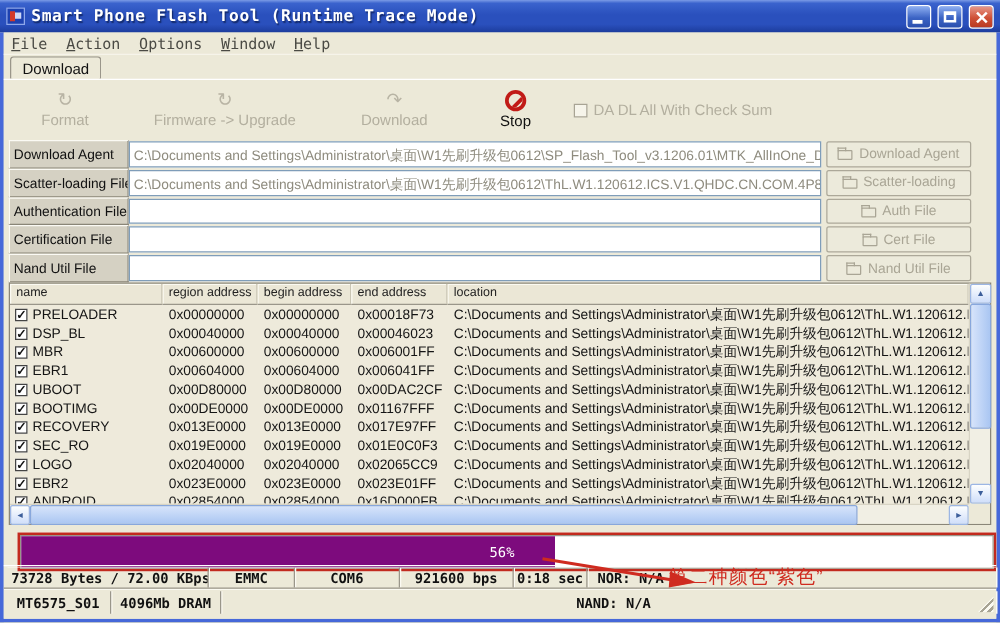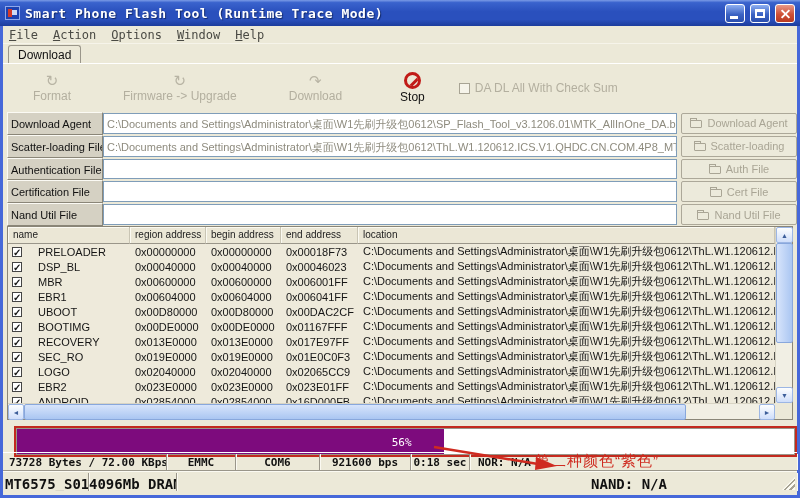--- a/index.html
+++ b/index.html
@@ -41,42 +41,42 @@
   .tbtn{display:flex;flex-direction:column;align-items:center;gap:1px;color:#b3af9f;font-size:12px;white-space:nowrap}
   .tico{font-size:15px;line-height:15px;color:#b8b4a4}
   .sp1{width:52px}.sp2{width:52px}.sp3{width:58px}.sp4{width:34px}
   .tbtn.enabled{color:#111}
   .stopico{width:17px;height:17px;border:3px solid #c11b17;border-radius:50%;position:relative;overflow:hidden}
   .stopico::after{content:"";position:absolute;left:-2px;top:4.5px;width:20px;height:2.5px;background:#c11b17;transform:rotate(-45deg)}
   .tchk{display:flex;align-items:center;gap:5px;color:#b3af9f;font-size:12px}
   .cbx{width:11px;height:11px;border:1px solid #a8a494;background:#f6f4ea;display:inline-block}
 
   
-  .filepanel{position:absolute;left:4px;right:0;top:86px;height:114px;
+  .filepanel{position:absolute;left:4px;right:20px;top:86px;height:114px;
     display:grid;grid-template-columns:96px 1fr 120px;grid-auto-rows:22.8px}
   .flabel{background:#d5d1c3;border:1px solid;border-color:#fbfaf4 #8a8678 #8a8678 #fbfaf4;
     font-size:11px;color:#111;padding:5px 1px 0 3px;white-space:nowrap;overflow:hidden}
   .tin{border:1px solid #7f9db9;background:#fff;margin:1px 0;font-size:11px;color:#8e8b7e;
     padding:3px 3px 0;white-space:nowrap;overflow:hidden}
   .fbtn{margin:1px 0 1px 4px;border:1px solid #aca899;border-radius:2px;background:#eceadb;
     color:#a9a595;font-size:11px;display:flex;align-items:center;justify-content:center;gap:5px;white-space:nowrap}
   .folderico{width:12px;height:8px;border:1px solid #a9a595;border-radius:1px;position:relative;margin-top:2px}
   .folderico::before{content:"";position:absolute;left:-1px;top:-3px;width:5px;height:2px;border:1px solid #a9a595;border-bottom:none}
 
   
   .tablewrap{position:absolute;left:4px;width:786px;top:200px;height:194px;border:1px solid #8a8678;background:#eeeadb}
   .tbl{position:absolute;left:0;right:17px;top:0;bottom:16px;overflow:hidden}
   .thead,.trow{display:grid;grid-template-columns:122px 76px 75px 77px 1fr}
   .thead{height:17px}
   .th{background:#ebe7d6;border-right:1px solid #c9c5b4;border-bottom:1px solid #9a968a;
     box-shadow:inset 1px 1px 0 #fbfaf2;font-size:10px;color:#222;padding:2px 0 0 5px;white-space:nowrap;overflow:hidden}
   .tbody{position:absolute;left:0;right:0;top:17px;bottom:0;overflow:hidden}
   .trow{height:15px;align-items:center}
   .td{font-size:11px;color:#151515;white-space:nowrap;overflow:hidden;padding-left:5px}
-  .td.name{display:flex;align-items:center;gap:16px;padding-left:4px}
+  .td.name{display:flex;align-items:center;gap:4px;padding-left:4px}
   .tcb{width:10px;height:10px;border:1px solid #444;background:#fff;flex:0 0 auto;
     font-size:10px;line-height:9px;text-align:center;color:#111;font-weight:bold}
   .tcb::after{content:"✓"}
 
   
   .vscroll{position:absolute;right:0;top:0;width:17px;bottom:16px;background:#f1efe4;border-left:1px solid #d8d4c4}
   .sarr{position:absolute;left:0;width:17px;height:16px;border:1px solid #9cb6e4;border-radius:2px;
     background:linear-gradient(180deg,#fdfefe,#cfdefa);color:#3c5e9a;font-size:7px;text-align:center;line-height:15px}
   .sarr.up{top:0}.sarr.dn{bottom:0}
   .vthumb{position:absolute;left:0;top:16px;width:17px;height:100px;border:1px solid #88a7dc;border-radius:2px;
@@ -101,25 +101,25 @@
 
   
   .st1{position:absolute;left:0;right:0;top:426px;height:18px;display:flex;align-items:center;padding-left:2px;
     font-family:"DejaVu Sans Mono",monospace;font-size:11px;font-weight:700;color:#111;
     border-top:1px solid #fff}
   .stc{height:16px;padding-top:2px;border-right:1px solid #9a968a;box-shadow:1px 0 0 #fbfaf2;text-align:center;white-space:nowrap;overflow:hidden}
   .st1 .c1{width:162px;text-align:left;padding-left:4px}
   .st1 .c2{width:69px}.st1 .c3{width:84px}.st1 .c4{width:91px}.st1 .c5{width:59px}
   .st1 .c6{flex:1;text-align:left;padding-left:8px;border-right:none}
   .st2{position:absolute;left:0;right:0;top:444px;height:22px;display:flex;align-items:center;padding-left:2px;
-    font-family:"DejaVu Sans Mono",monospace;font-size:14px;font-weight:700;color:#111;
+    font-family:"DejaVu Sans Mono",monospace;font-size:11px;font-weight:700;color:#111;
     border-top:1px solid #9a968a;box-shadow:inset 0 1px 0 #fbfaf2}
   .st2 .stc{height:18px;padding-top:3px}
   .st2 .c1{width:84px}.st2 .c2{width:88px}.st2 .sp{width:276px;border-right:1px solid #9a968a;box-shadow:1px 0 0 #fbfaf2}
-  .st2 .c3{flex:1;text-align:center;padding-left:8px;border-right:none}
+  .st2 .c3{flex:1;text-align:left;padding-left:8px;border-right:none}
   .grip{position:absolute;right:2px;bottom:2px;width:13px;height:13px;
     background:repeating-linear-gradient(135deg,#fbfaf2 0 2px,#a8a494 2px 4px);
     clip-path:polygon(100% 0,100% 100%,0 100%)}
 </style>
 </head>
 <body>
 
 <div class="win">
 
   <div class="titlebar">

